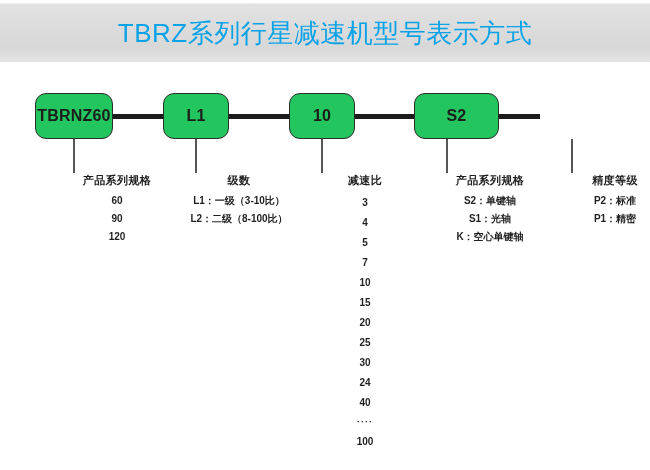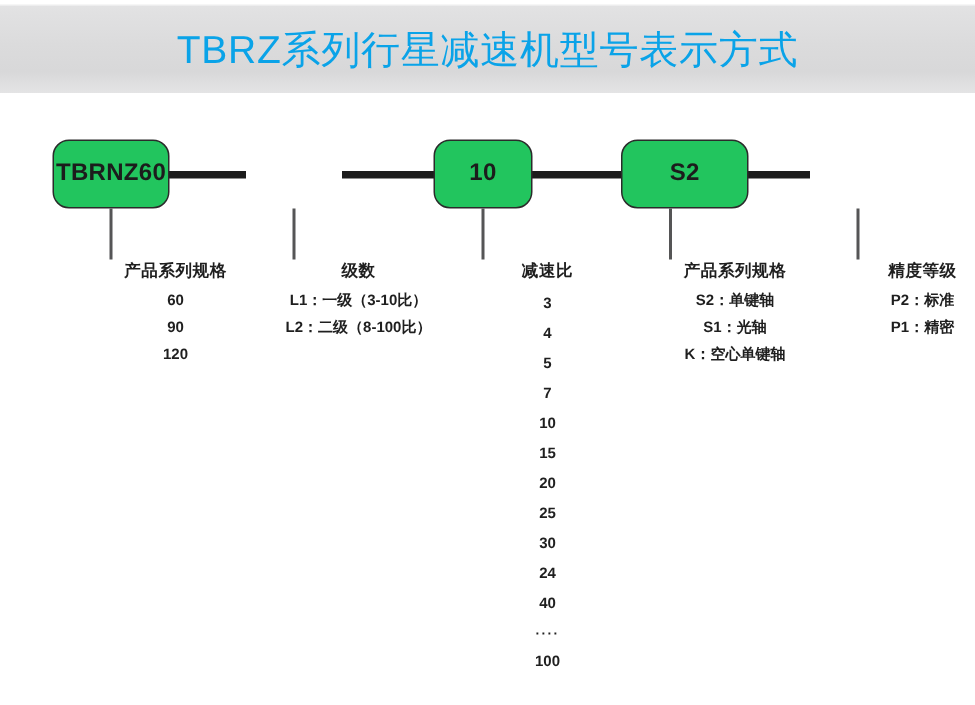--- a/index.html
+++ b/index.html
@@ -144,20 +144,23 @@
 
 <div class="diagram">
 
   <div class="h-connector c0"></div>
   <div class="h-connector c1"></div>
   <div class="h-connector c2"></div>
   <div class="h-connector c3"></div>
 
   <div class="node-box b0">
     <span class="node-label">TBRNZ60</span>
+  </div>
+  <div class="node-box b1">
+    <span class="node-label">L1</span>
   </div>
   <div class="node-box b2">
     <span class="node-label">10</span>
   </div>
   <div class="node-box b3">
     <span class="node-label">S2</span>
   </div>
 
   <div class="v-connector v0"></div>
   <div class="v-connector v1"></div>

